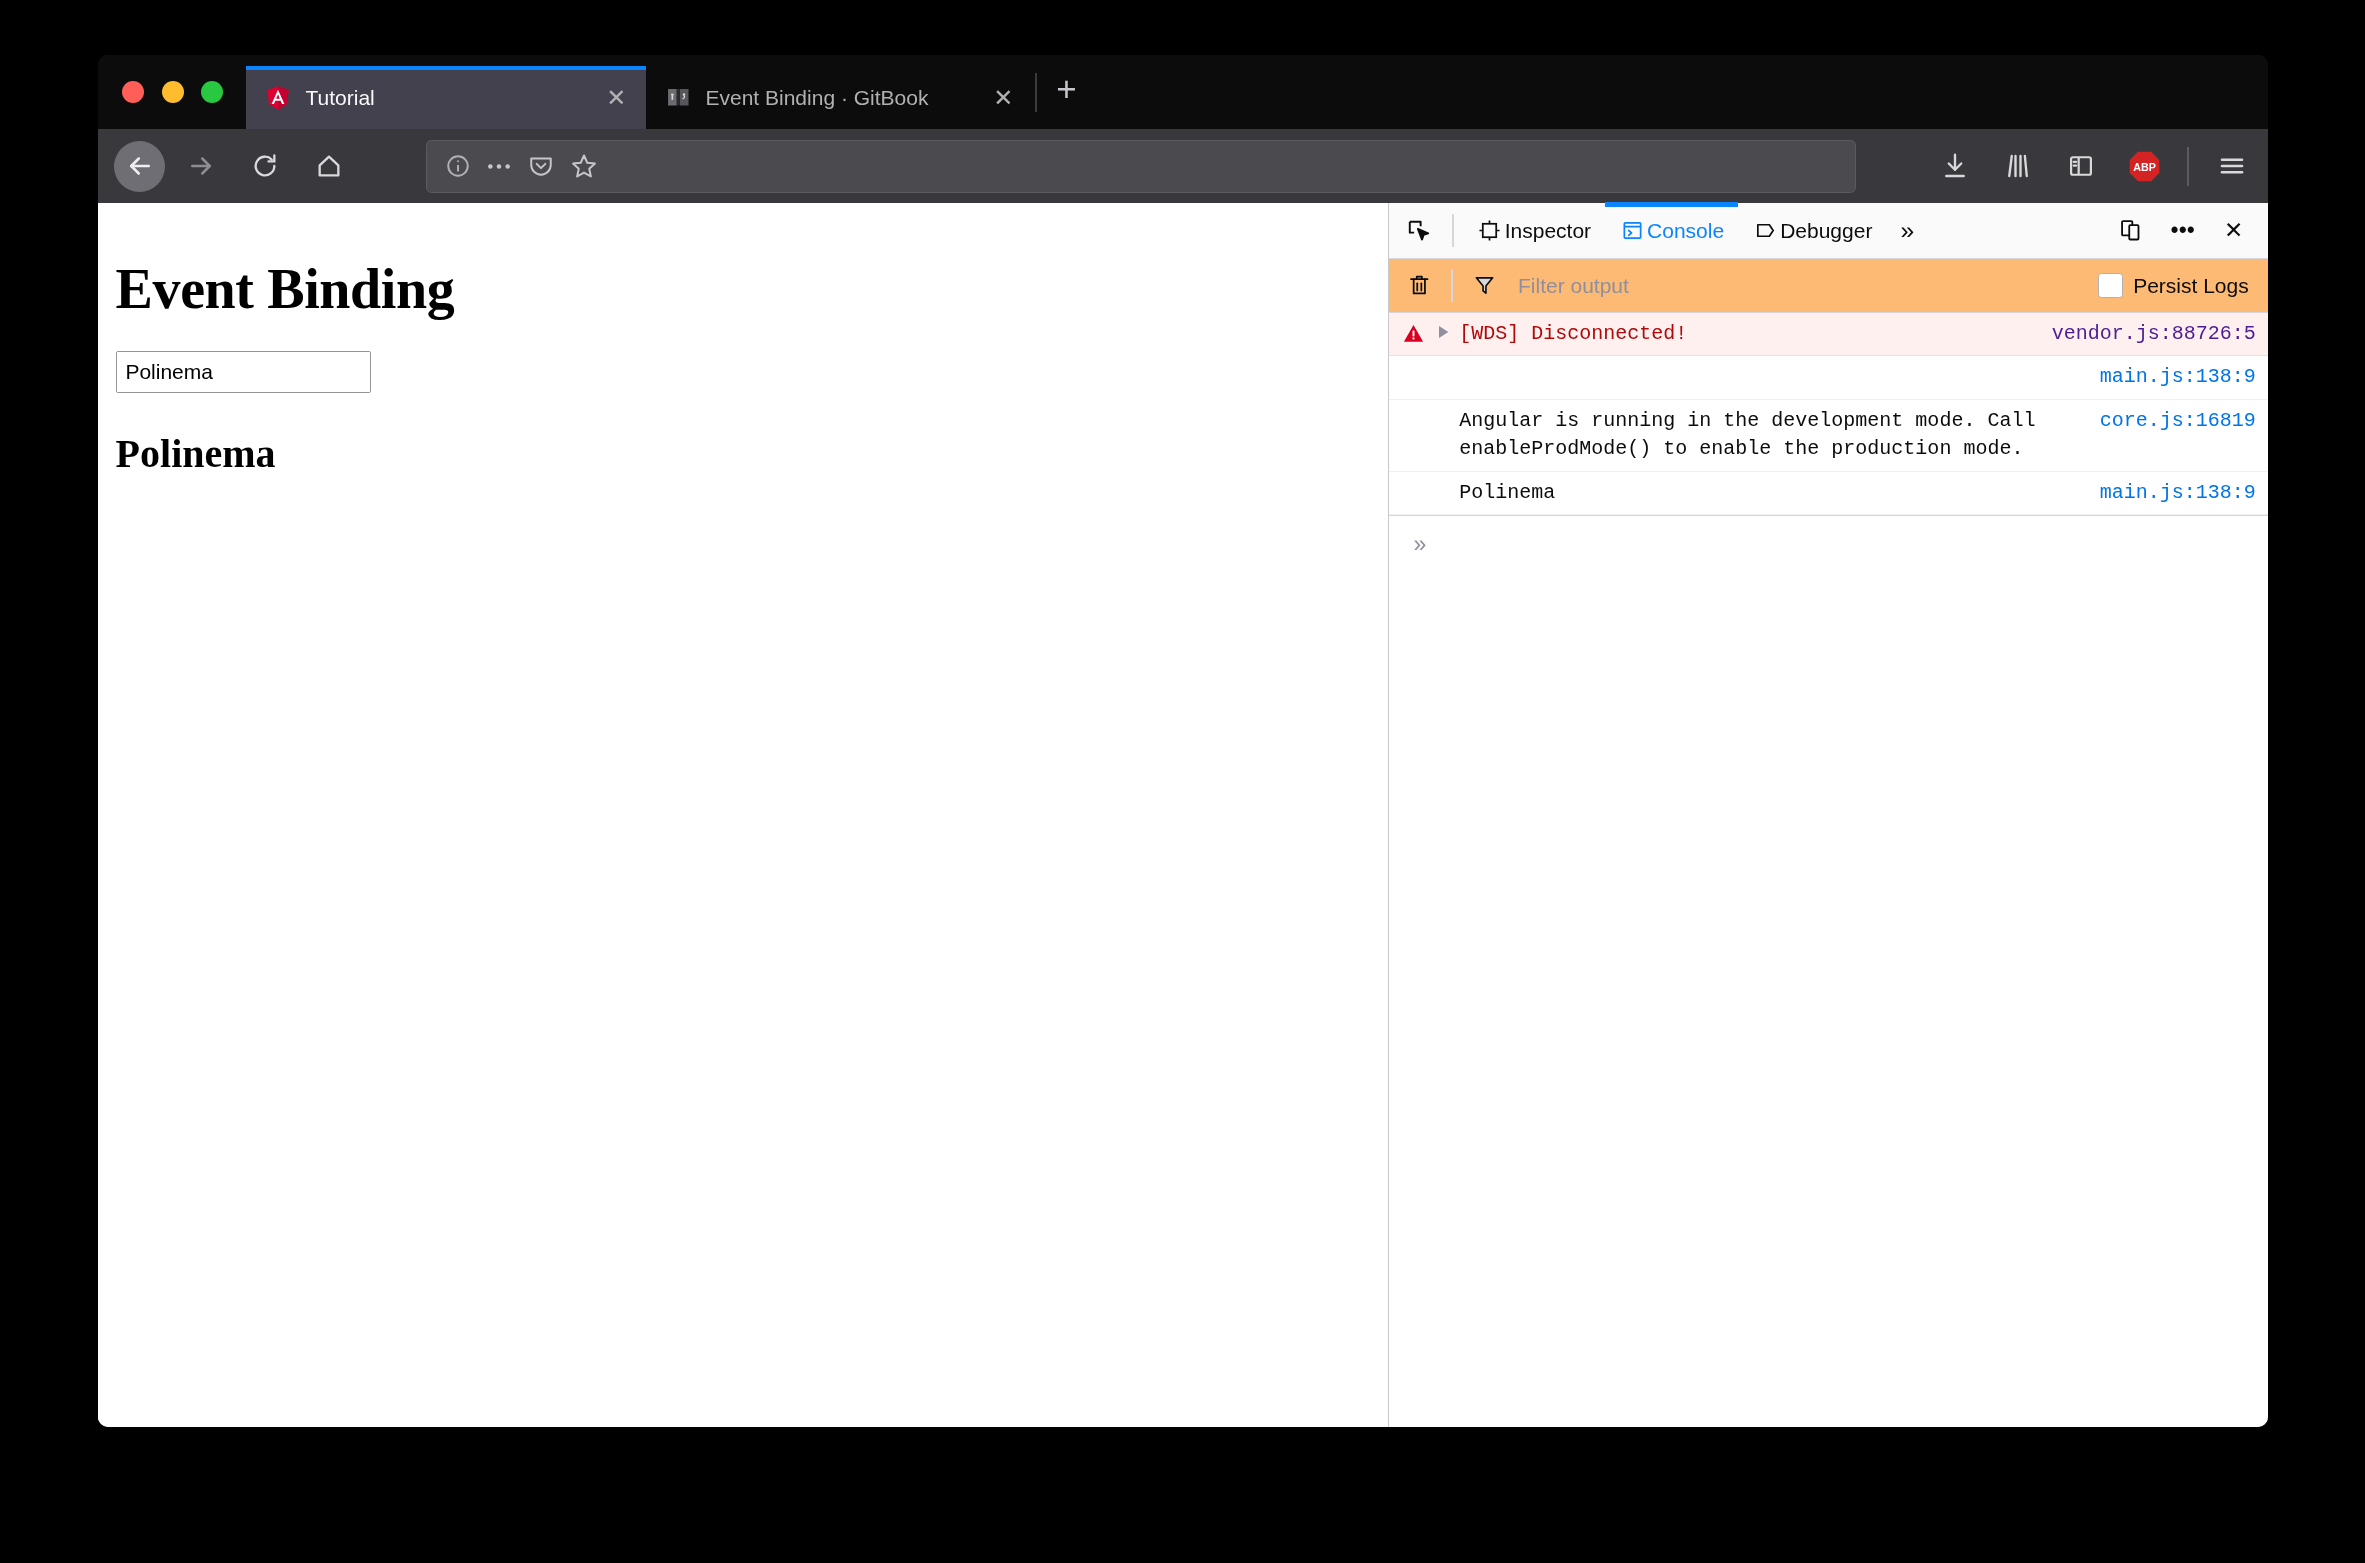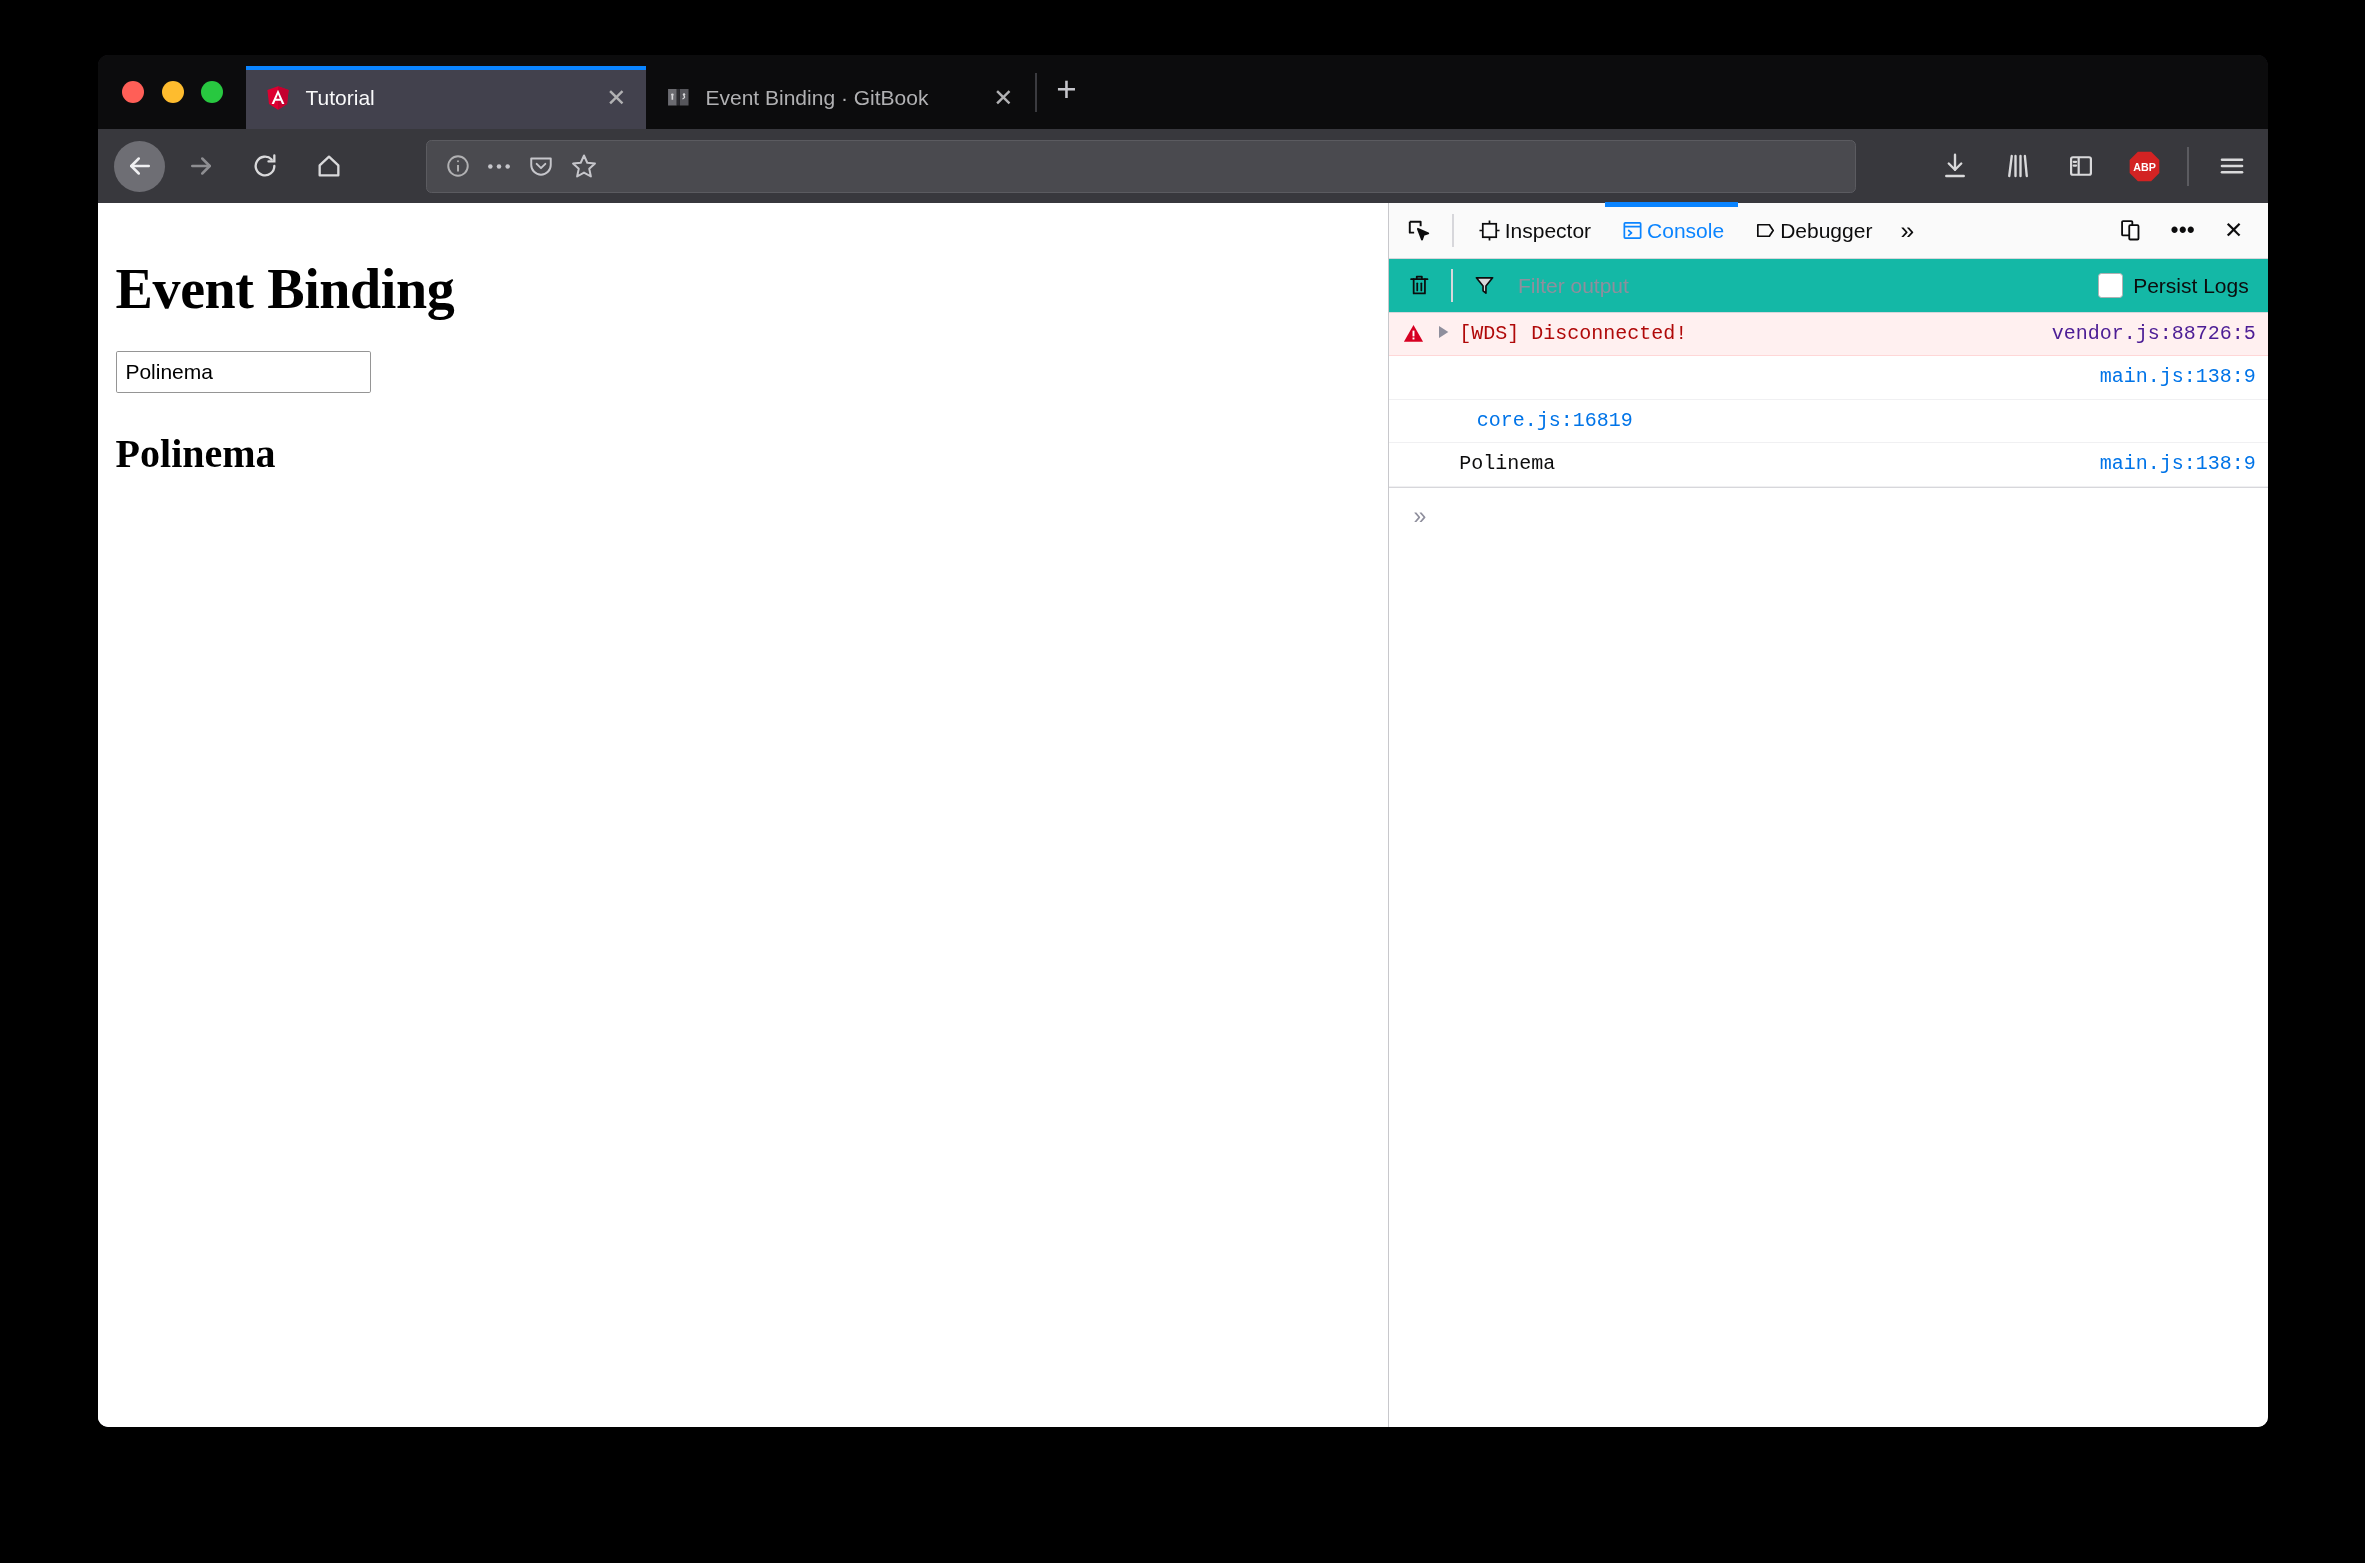--- a/index.html
+++ b/index.html
@@ -259,21 +259,21 @@
     display:flex; align-items:center; justify-content:center;
     color: #0c0c0d; font-size: 23px;
   }
 
   .dt-filterbar {
     height: 53px;
     flex: 0 0 53px;
     display: flex;
     align-items: center;
     border-bottom: 1.8px solid #d7d7db;
-    background: #14b8a6;
+    background: #fdba74;
     padding-left: 7px;
   }
   .fb-icon {
     width: 46px; height: 46px;
     display:flex; align-items:center; justify-content:center;
     color: #0c0c0d; flex: 0 0 auto;
   }
   .fb-input {
     flex: 1 1 auto;
     border: none;
@@ -588,20 +588,22 @@
         <div class="msg">
           <span class="msg-icon"></span>
           <span class="msg-arrow"></span>
           <span class="msg-text"></span>
           <span class="msg-src">main.js:138:9</span>
         </div>
 
         <div class="msg">
           <span class="msg-icon"></span>
           <span class="msg-arrow"></span>
+          <span class="msg-text">Angular is running in the development mode. Call
+enableProdMode() to enable the production mode.</span>
           <span class="msg-src">core.js:16819</span>
         </div>
 
         <div class="msg">
           <span class="msg-icon"></span>
           <span class="msg-arrow"></span>
           <span class="msg-text">Polinema</span>
           <span class="msg-src">main.js:138:9</span>
         </div>
 

